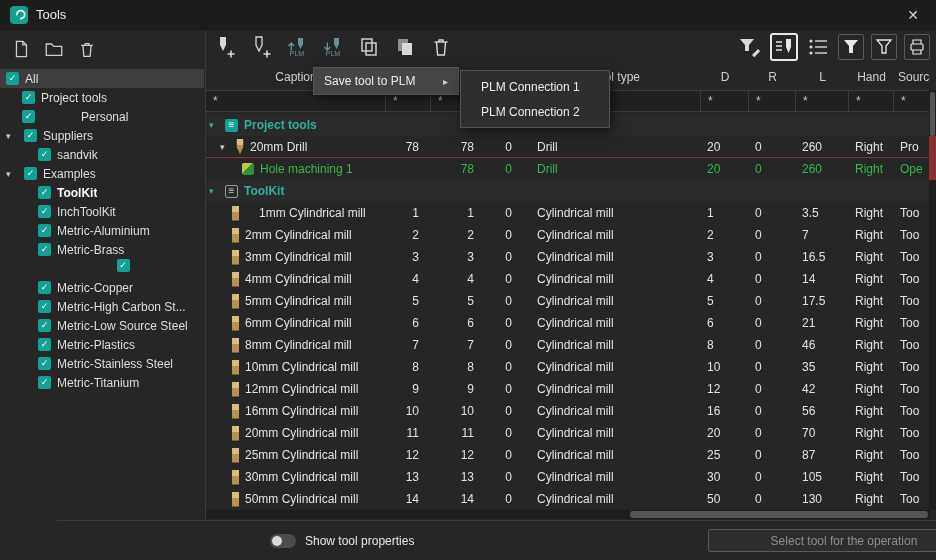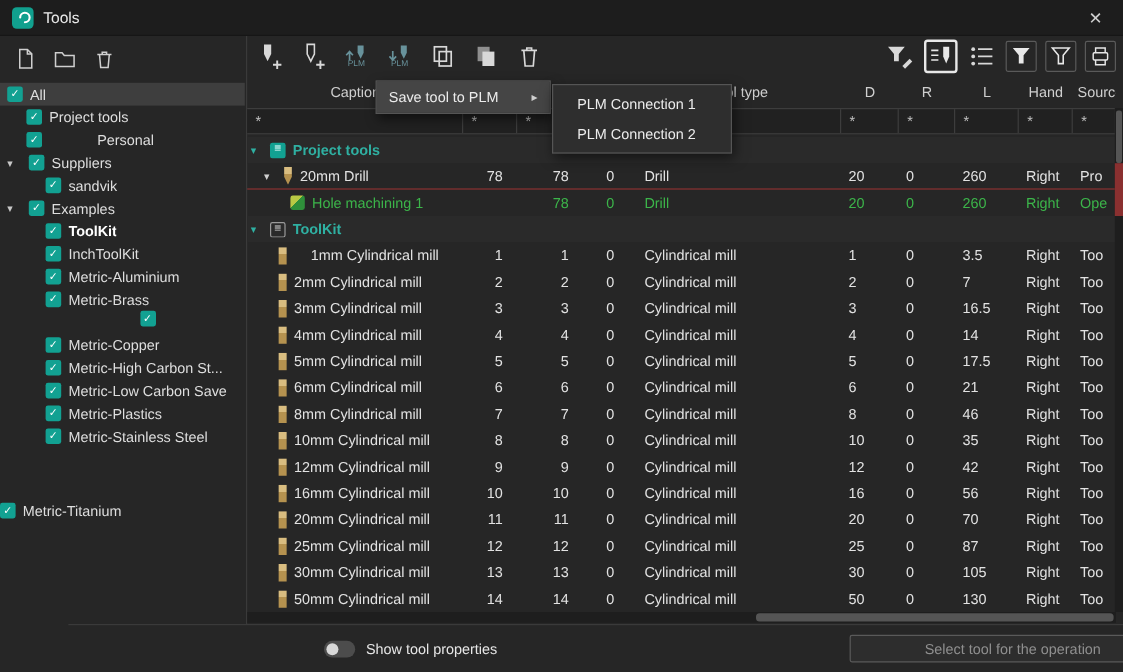--- a/index.html
+++ b/index.html
@@ -181,31 +181,31 @@
         <div class="tree-row" style="padding-left: 38px;">
           <div class="checkbox"></div>
           <div class="tree-label">Metric-Copper</div>
         </div>
         <div class="tree-row" style="padding-left: 38px;">
           <div class="checkbox"></div>
           <div class="tree-label">Metric-High Carbon St...</div>
         </div>
         <div class="tree-row" style="padding-left: 38px;">
           <div class="checkbox"></div>
-          <div class="tree-label">Metric-Low Carbon Save</div>
+          <div class="tree-label">Metric-Low Source Steel</div>
         </div>
         <div class="tree-row" style="padding-left: 38px;">
           <div class="checkbox"></div>
           <div class="tree-label">Metric-Plastics</div>
         </div>
         <div class="tree-row" style="padding-left: 38px;">
           <div class="checkbox"></div>
           <div class="tree-label">Metric-Stainless Steel</div>
         </div>
-        <div class="tree-row" style=" margin-top: 43px;">
+        <div class="tree-row" style="padding-left: 38px;">
           <div class="checkbox"></div>
           <div class="tree-label">Metric-Titanium</div>
         </div>
       </div>
   </div>
 
   <div class="main">
 
     <div class="toolbar">
       <div class="tgroup">

